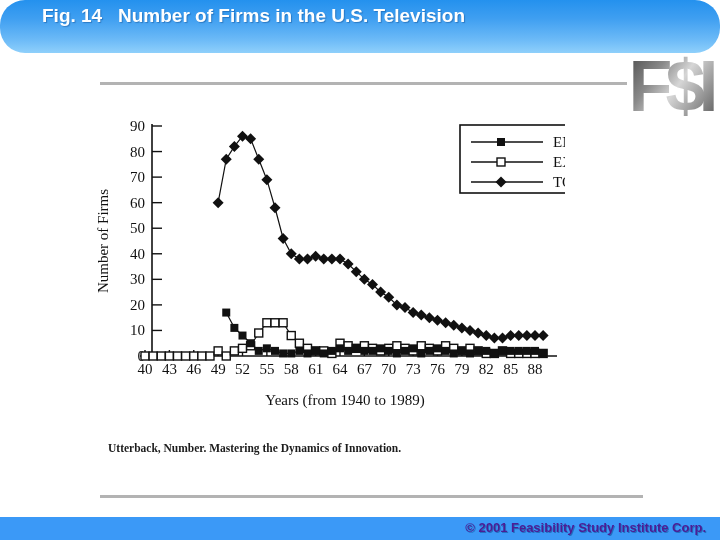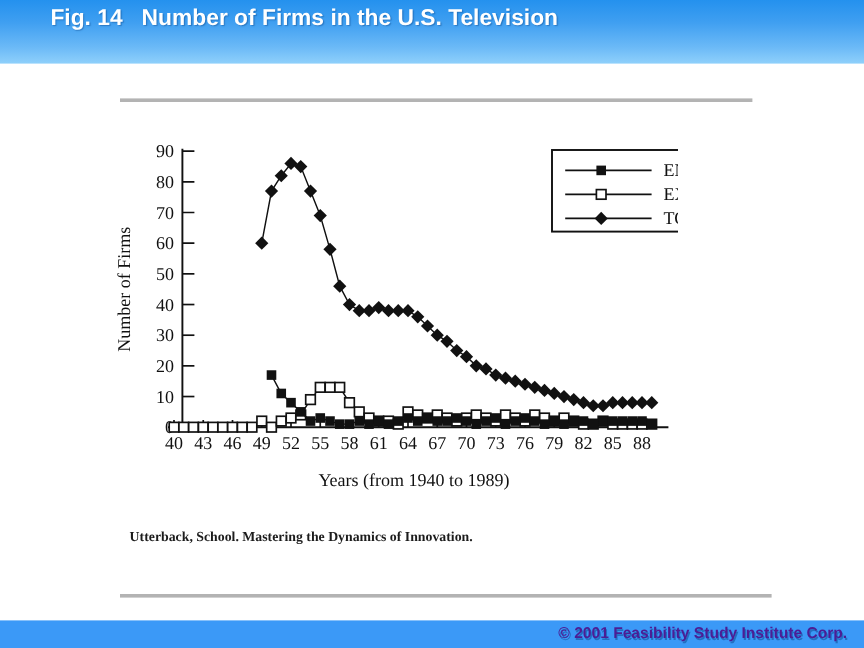--- a/index.html
+++ b/index.html
@@ -2,20 +2,21 @@
 <html><head>
 <meta charset="utf-8">
 <style>
   html,body{margin:0;padding:0;}
   body{width:720px;height:540px;background:#fff;font-family:"Liberation Sans",sans-serif;position:relative;overflow:hidden;}
   .slide{position:absolute;left:0;top:0;width:720px;height:540px;background:#fff;}
 
   .header-bar{
     position:absolute;left:0;top:0;width:720px;height:53px;
     background:linear-gradient(180deg,#2491ee 0%,#3f9ff1 35%,#6cbaf7 75%,#8fd0fb 100%);
+    border-radius:25px;
   }
   .header-title{
     position:absolute;left:42px;top:4px;
     color:#ffffff;font-weight:700;font-size:19px;line-height:23px;
     text-shadow:1px 1px 1px rgba(10,70,140,0.45);
     white-space:pre;
   }
 
   .top-rule{position:absolute;left:100px;top:82px;width:527px;height:3px;background:#b3b3b3;}
   .bottom-rule{position:absolute;left:100px;top:495px;width:543px;height:3px;background:#b3b3b3;}
@@ -52,20 +53,21 @@
 <body>
 
 <div class="slide">
 
   <div class="header-bar">
     <div class="header-title"><span>Fig. 14   Number of Firms in the U.S. Television</span><br></div>
   </div>
 
   <div class="top-rule"></div>
 
+  <div class="fsi-logo">F$I</div>
 
   <div class="chart-wrap">
     <svg id="chart-svg" width="470" height="312" viewBox="0 0 470 312" xmlns="http://www.w3.org/2000/svg">
         <g>
           <line x1="57" y1="16" x2="57" y2="248" stroke="#111111" stroke-width="1.6"></line>
           <line x1="45" y1="248" x2="462" y2="248" stroke="#111111" stroke-width="1.6"></line>
           <text x="50" y="253" text-anchor="end" font-size="15" font-family="&quot;Liberation Serif&quot;,&quot;DejaVu Serif&quot;,serif" fill="#111111">0</text>
           <line x1="57" y1="222.44444444444446" x2="67" y2="222.44444444444446" stroke="#111111" stroke-width="1.4"></line>
           <text x="50" y="227.44444444444446" text-anchor="end" font-size="15" font-family="&quot;Liberation Serif&quot;,&quot;DejaVu Serif&quot;,serif" fill="#111111">10</text>
           <line x1="57" y1="196.88888888888889" x2="67" y2="196.88888888888889" stroke="#111111" stroke-width="1.4"></line>
@@ -270,21 +272,21 @@
           <rect x="402" y="50" width="8" height="8" fill="#fff" stroke="#111111" stroke-width="1.4"></rect>
           <text x="458" y="59" text-anchor="start" font-size="15" font-family="&quot;Liberation Serif&quot;,&quot;DejaVu Serif&quot;,serif" fill="#111111">EXIT</text>
           <line x1="376" y1="74" x2="448" y2="74" stroke="#111111" stroke-width="1.3"></line>
           <path d="M 406 68.5 L 411.5 74 L 406 79.5 L 400.5 74 Z" fill="#111111"></path>
           <text x="458" y="79" text-anchor="start" font-size="15" font-family="&quot;Liberation Serif&quot;,&quot;DejaVu Serif&quot;,serif" fill="#111111">TOTAL</text>
         </g>
       </svg>
   </div>
 
   <div class="citation">
-    <div>Utterback, School.  Mastering the Dynamics of Innovation.</div>
+    <div>Utterback, Number.  Mastering the Dynamics of Innovation.</div>
   </div>
 
   <div class="bottom-rule"></div>
 
   <div class="footer-bar">
     <div class="footer-text">© 2001 Feasibility Study Institute Corp.</div>
   </div>
 
 </div>
 

